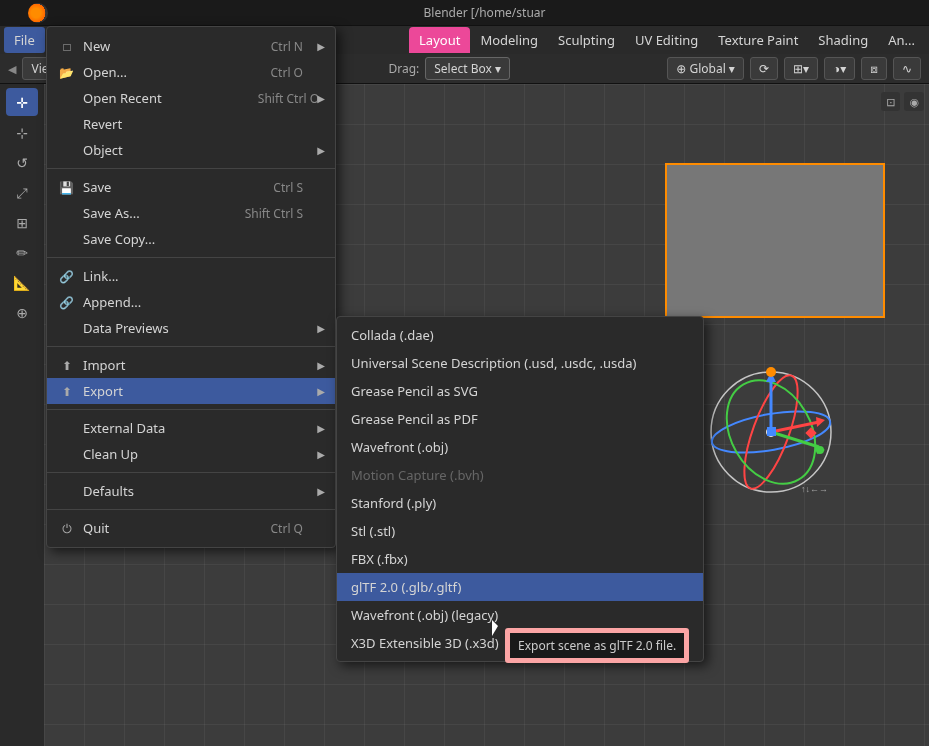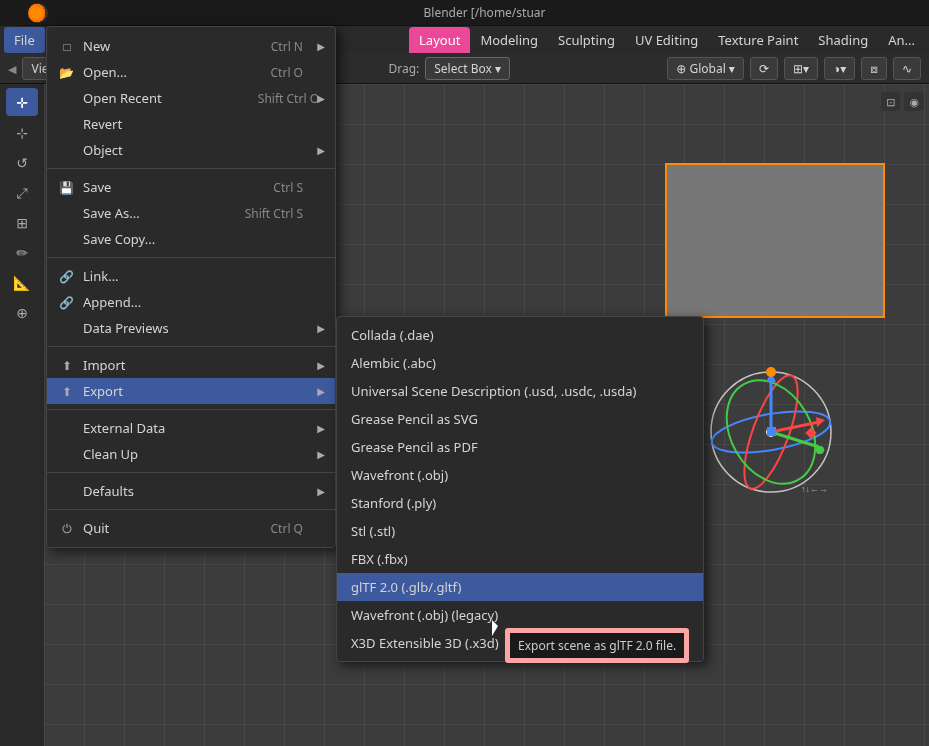--- a/index.html
+++ b/index.html
@@ -468,25 +468,25 @@
     <div class="menu-row">
       <span class="menu-icon">⏻</span>
       <span>Quit</span>
       <span class="shortcut">Ctrl Q</span>
     </div>
   </div>
 </div>
 
 <div id="export-menu">
   <div class="export-row">Collada (.dae)</div>
-  <div class="export-row">Alembic (.abc)</div>
   <div class="export-row">Universal Scene Description (.usd, .usdc, .usda)</div>
   <div class="export-row">Grease Pencil as SVG</div>
   <div class="export-row">Grease Pencil as PDF</div>
   <div class="export-row">Wavefront (.obj)</div>
+  <div class="export-row disabled">Motion Capture (.bvh)</div>
   <div class="export-row">Stanford (.ply)</div>
   <div class="export-row">Stl (.stl)</div>
   <div class="export-row">FBX (.fbx)</div>
   <div class="export-row highlighted">glTF 2.0 (.glb/.gltf)</div>
   <div class="export-row">Wavefront (.obj) (legacy)</div>
   <div class="export-row">X3D Extensible 3D (.x3d)</div>
 </div>
 
 <div id="tooltip">
   <span>Export scene as glTF 2.0 file.</span>

